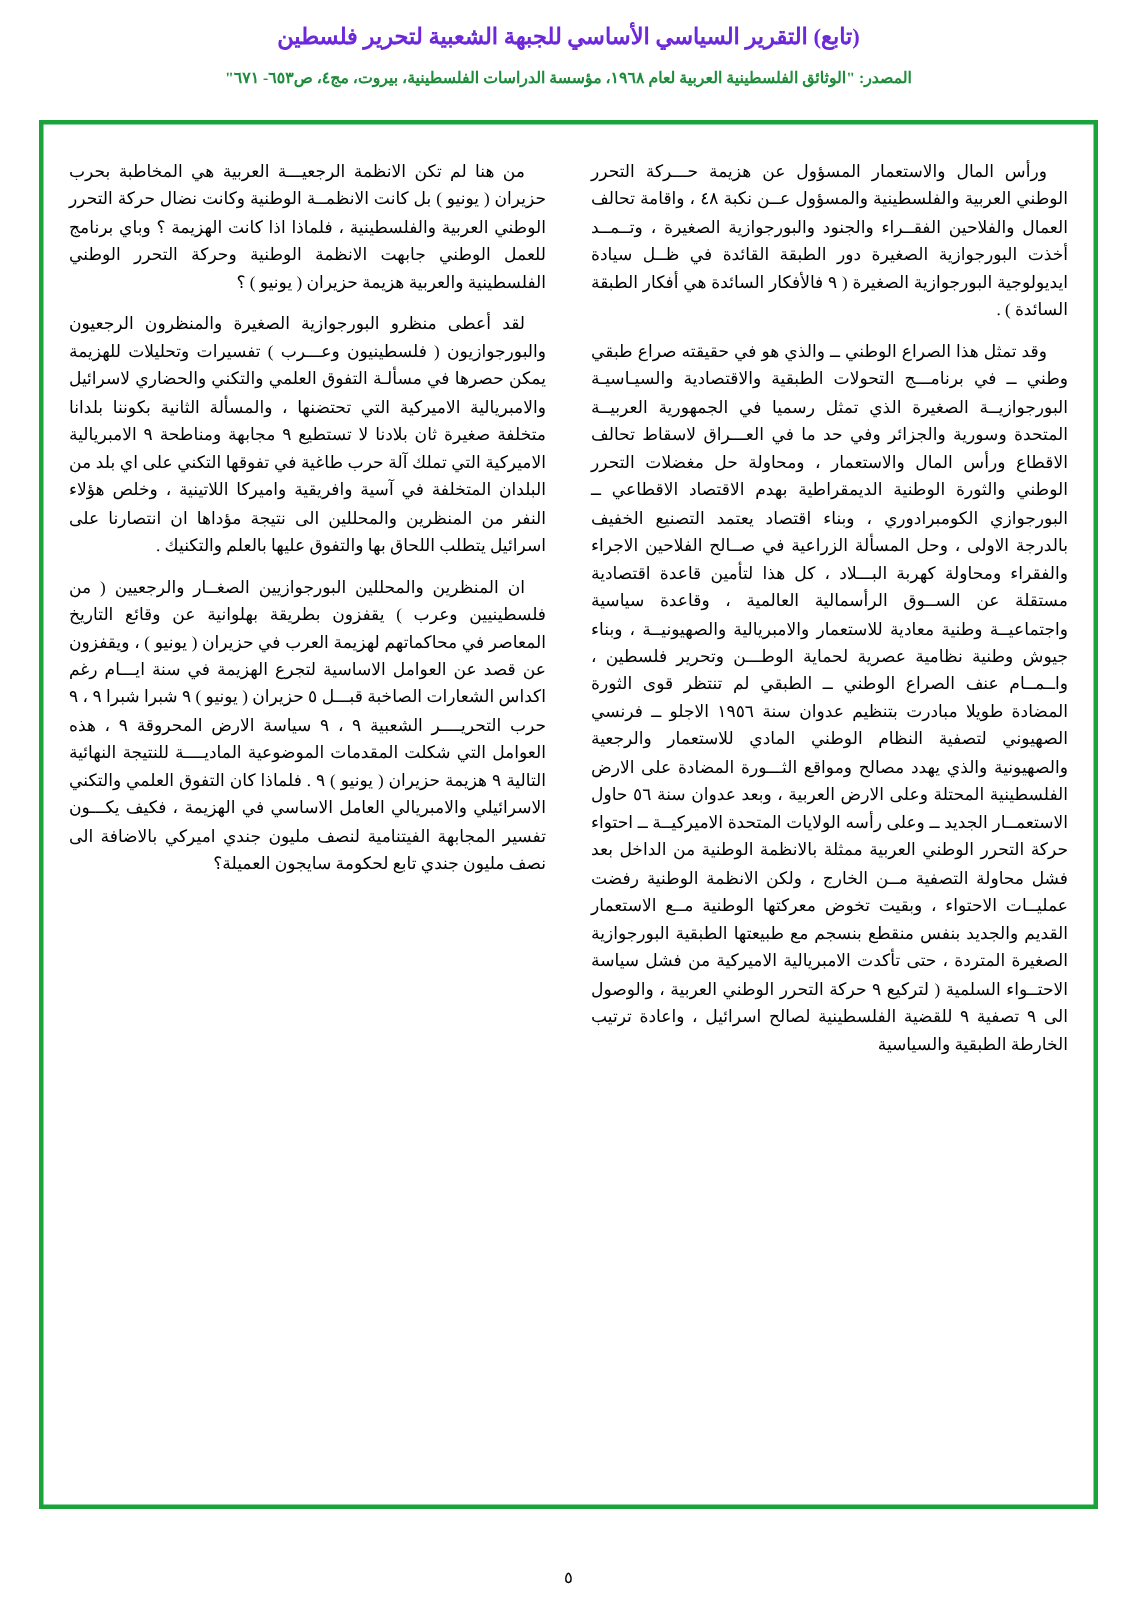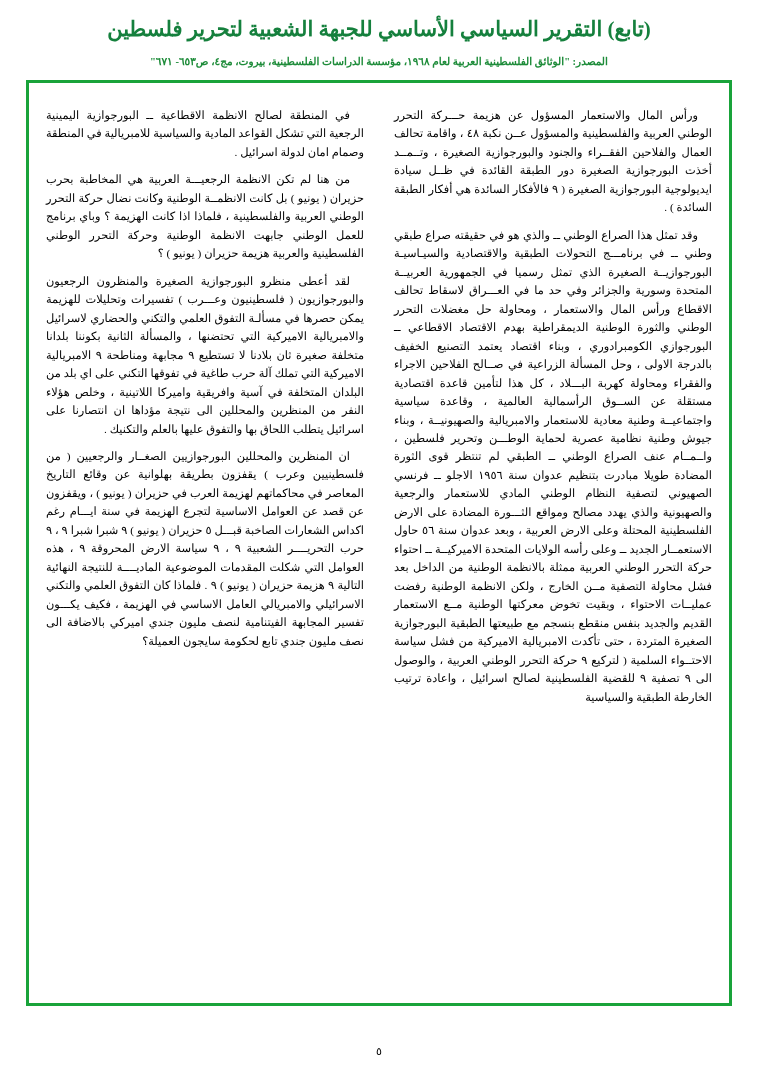--- a/index.html
+++ b/index.html
@@ -17,23 +17,23 @@
   }
   .page {
     width: 758px;
     height: 1078px;
     box-sizing: border-box;
     padding: 0;
     position: relative;
   }
   .doc-title {
     text-align: center;
-    color: #15803d;
+    color: #6d28d9;
     font-weight: bold;
-    font-size: 21px;
+    font-size: 15px;
     margin: 14px 40px 0 40px;
     letter-spacing: 0px;
     line-height: 1.5;
   }
   .doc-source {
     text-align: center;
     color: #1e8c3a;
     font-weight: bold;
     font-size: 10.5px;
     margin: 8px 46px 0 46px;
@@ -89,21 +89,20 @@
   <div class="doc-source">المصدر: "الوثائق الفلسطينية العربية لعام ١٩٦٨، مؤسسة الدراسات الفلسطينية، بيروت، مج٤، ص٦٥٣- ٦٧١"</div>
 
   <div class="frame"></div>
 
   <div class="columns">
     <div class="col">
       <p>ورأس المال والاستعمار المسؤول عن هزيمة حـــركة التحرر الوطني العربية والفلسطينية والمسؤول عــن نكبة ٤٨ ، واقامة تحالف العمال والفلاحين الفقــراء والجنود والبورجوازية الصغيرة ، وتــمــد أخذت البورجوازية الصغيرة دور الطبقة القائدة في ظــل سيادة ايديولوجية البورجوازية الصغيرة ( ٩ فالأفكار السائدة هي أفكار الطبقة السائدة ) .</p>
       <p>وقد تمثل هذا الصراع الوطني ــ والذي هو في حقيقته صراع طبقي وطني ــ في برنامـــج التحولات الطبقية والاقتصادية والسيـاسيـة البورجوازيــة الصغيرة الذي تمثل رسميا في الجمهورية العربيــة المتحدة وسورية والجزائر وفي حد ما في العـــراق لاسقاط تحالف الاقطاع ورأس المال والاستعمار ، ومحاولة حل مغضلات التحرر الوطني والثورة الوطنية الديمقراطية بهدم الاقتصاد الاقطاعي ــ البورجوازي الكومبرادوري ، وبناء اقتصاد يعتمد التصنيع الخفيف بالدرجة الاولى ، وحل المسألة الزراعية في صــالح الفلاحين الاجراء والفقراء ومحاولة كهربة البـــلاد ، كل هذا لتأمين قاعدة اقتصادية مستقلة عن الســوق الرأسمالية العالمية ، وقاعدة سياسية واجتماعيــة وطنية معادية للاستعمار والامبريالية والصهيونيــة ، وبناء جيوش وطنية نظامية عصرية لحماية الوطـــن وتحرير فلسطين ، واــمــام عنف الصراع الوطني ــ الطبقي لم تنتظر قوى الثورة المضادة طويلا مبادرت بتنظيم عدوان سنة ١٩٥٦ الاجلو ــ فرنسي الصهيوني لتصفية النظام الوطني المادي للاستعمار والرجعية والصهيونية والذي يهدد مصالح ومواقع الثـــورة المضادة على الارض الفلسطينية المحتلة وعلى الارض العربية ، وبعد عدوان سنة ٥٦ حاول الاستعمــار الجديد ــ وعلى رأسه الولايات المتحدة الاميركيــة ــ احتواء حركة التحرر الوطني العربية ممثلة بالانظمة الوطنية من الداخل بعد فشل محاولة التصفية مــن الخارج ، ولكن الانظمة الوطنية رفضت عمليــات الاحتواء ، وبقيت تخوض معركتها الوطنية مــع الاستعمار القديم والجديد بنفس منقطع بنسجم مع طبيعتها الطبقية البورجوازية الصغيرة المتردة ، حتى تأكدت الامبريالية الاميركية من فشل سياسة الاحتــواء السلمية ( لتركيع ٩ حركة التحرر الوطني العربية ، والوصول الى ٩ تصفية ٩ للقضية الفلسطينية لصالح اسرائيل ، واعادة ترتيب الخارطة الطبقية والسياسية</p>
     </div>
     <div class="col">
-      <p>في المنطقة لصالح الانظمة الاقطاعية ــ البورجوازية اليمينية الرجعية التي تشكل القواعد المادية والسياسية للامبريالية في المنطقة وصمام امان لدولة اسرائيل .</p>
       <p>من هنا لم تكن الانظمة الرجعيـــة العربية هي المخاطبة بحرب حزيران ( يونيو ) بل كانت الانظمــة الوطنية وكانت نضال حركة التحرر الوطني العربية والفلسطينية ، فلماذا اذا كانت الهزيمة ؟ وباي برنامج للعمل الوطني جابهت الانظمة الوطنية وحركة التحرر الوطني الفلسطينية والعربية هزيمة حزيران ( يونيو ) ؟</p>
       <p>لقد أعطى منظرو البورجوازية الصغيرة والمنظرون الرجعيون والبورجوازيون ( فلسطينيون وعـــرب ) تفسيرات وتحليلات للهزيمة يمكن حصرها في مسألـة التفوق العلمي والتكني والحضاري لاسرائيل والامبريالية الاميركية التي تحتضنها ، والمسألة الثانية بكوننا بلدانا متخلفة صغيرة ثان بلادنا لا تستطيع ٩ مجابهة ومناطحة ٩ الامبريالية الاميركية التي تملك آلة حرب طاغية في تفوقها التكني على اي بلد من البلدان المتخلفة في آسية وافريقية واميركا اللاتينية ، وخلص هؤلاء النفر من المنظرين والمحللين الى نتيجة مؤداها ان انتصارنا على اسرائيل يتطلب اللحاق بها والتفوق عليها بالعلم والتكنيك .</p>
       <p>ان المنظرين والمحللين البورجوازيين الصغــار والرجعيين ( من فلسطينيين وعرب ) يقفزون بطريقة بهلوانية عن وقائع التاريخ المعاصر في محاكماتهم لهزيمة العرب في حزيران ( يونيو ) ، ويقفزون عن قصد عن العوامل الاساسية لتجرع الهزيمة في سنة ايـــام رغم اكداس الشعارات الصاخبة قبـــل ٥ حزيران ( يونيو ) ٩ شبرا شبرا ٩ ، ٩ حرب التحريــــر الشعبية ٩ ، ٩ سياسة الارض المحروقة ٩ ، هذه العوامل التي شكلت المقدمات الموضوعية الماديــــة للنتيجة النهائية التالية ٩ هزيمة حزيران ( يونيو ) ٩ . فلماذا كان التفوق العلمي والتكني الاسرائيلي والامبريالي العامل الاساسي في الهزيمة ، فكيف يكـــون تفسير المجابهة الفيتنامية لنصف مليون جندي اميركي بالاضافة الى نصف مليون جندي تابع لحكومة سايجون العميلة؟</p>
     </div>
   </div>
 
   <div class="page-number">٥</div>
 </div>
 
 </body></html>

